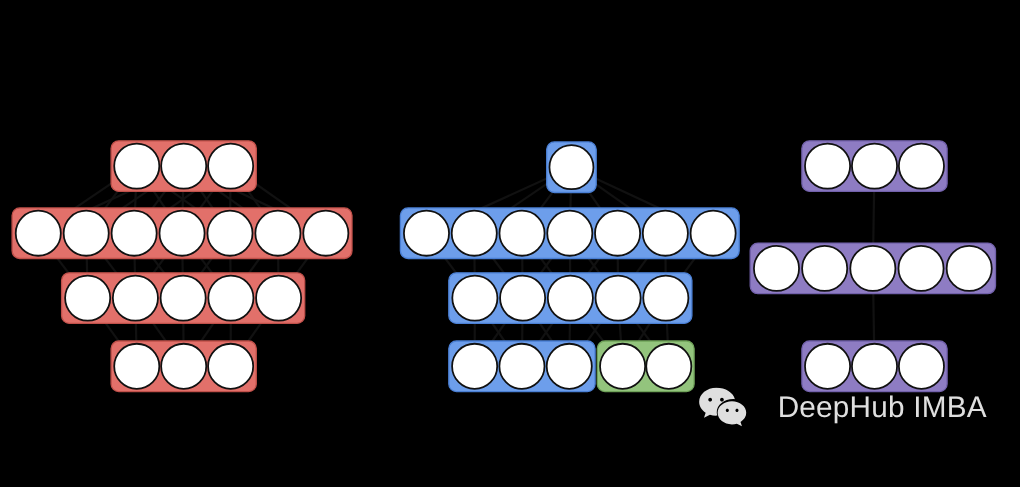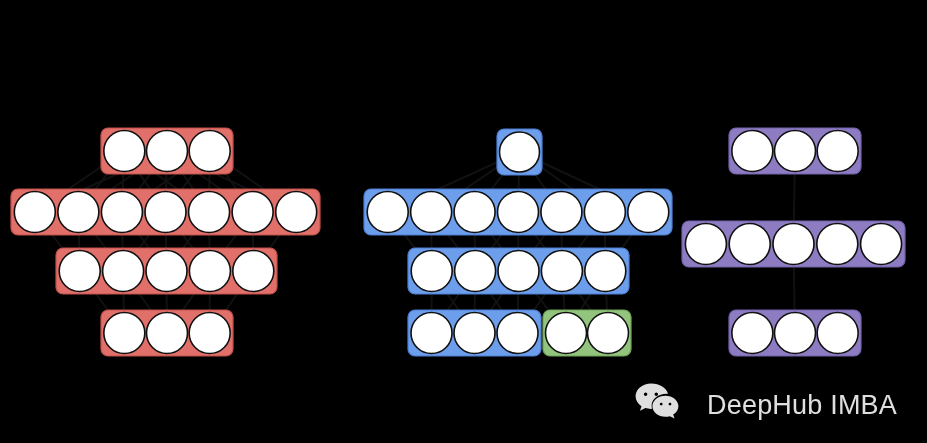--- a/index.html
+++ b/index.html
@@ -24,23 +24,23 @@
     position: absolute;
     left: 0;
     top: 0;
     width: 927px;
     height: 443px;
     display: block;
   }
   .watermark {
     position: absolute;
     right: 30px;
-    bottom: 24px;
+    bottom: 55px;
     display: flex;
-    align-items: flex-end;
+    align-items: center;
     gap: 28px;
     opacity: 0.92;
   }
   .watermark-label {
     color: #f2f2f2;
     font-family: "Liberation Sans", sans-serif;
     font-size: 27px;
     letter-spacing: 0.2px;
     line-height: 1;
     white-space: nowrap;

